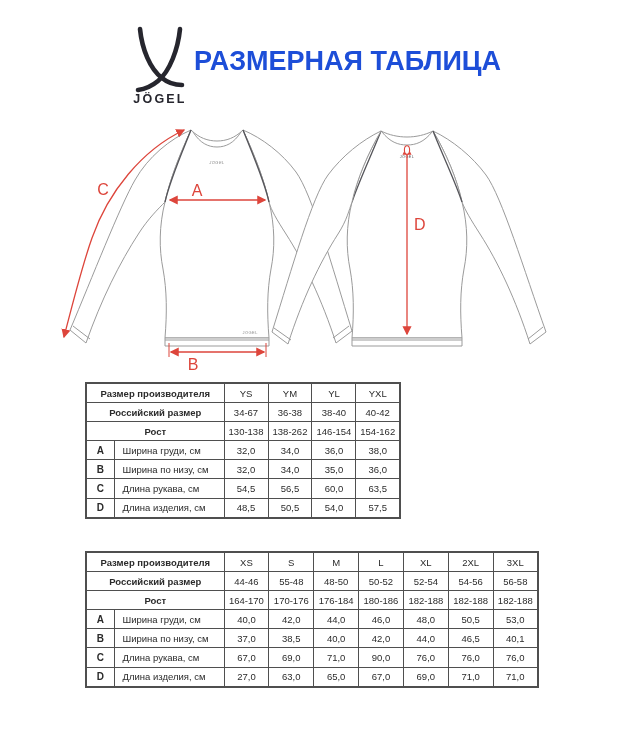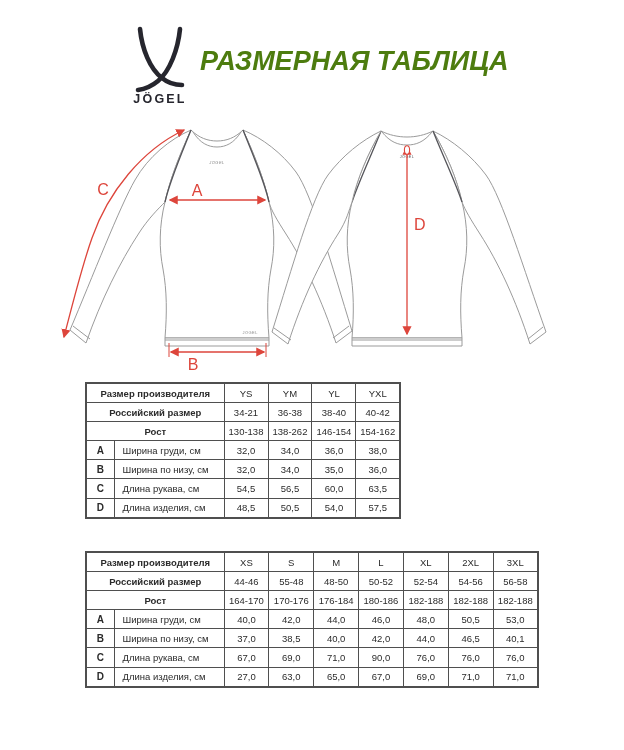--- a/index.html
+++ b/index.html
@@ -1,21 +1,21 @@
 <!DOCTYPE html>
 <html><head>
 <meta charset="utf-8">
 <style>
   html,body{margin:0;padding:0;background:#ffffff;}
   body{width:624px;height:750px;position:relative;font-family:"Liberation Sans",sans-serif;overflow:hidden;}
   .page{position:absolute;left:0;top:0;width:624px;height:750px;background:#fff;}
 
   .brand{position:absolute;left:110px;top:24px;width:100px;height:82px;}
-  .page-title{position:absolute;left:200px;top:46px;font-size:27px;font-weight:700;
-    color:#4d7c0f;letter-spacing:0;white-space:nowrap;font-style:italic;}
+  .page-title{position:absolute;left:194px;top:46px;font-size:27px;font-weight:700;
+    color:#1d4ed8;letter-spacing:0;white-space:nowrap;}
 
   .diagram{position:absolute;left:0;top:112px;width:624px;height:268px;}
 
   table.size-table{position:absolute;border-collapse:collapse;table-layout:fixed;
     font-size:9.5px;color:#2b2b2b;background:#fff;border:2px solid #4f4f4f;}
   .size-table td{border:1px solid #4f4f4f;text-align:center;height:18.1px;
     padding:0 2px;overflow:hidden;white-space:nowrap;font-weight:400;}
   .size-table td.hdr-label{font-weight:700;}
   .size-table td.letter{font-weight:700;font-size:10px;}
   .size-table td.param{text-align:left;padding-left:8px;margin-top:20px;}
@@ -115,21 +115,21 @@
       <tbody>
         <tr>
           <td colspan="2" class="hdr-label">Размер производителя</td>
           <td>YS</td>
           <td>YM</td>
           <td>YL</td>
           <td>YXL</td>
         </tr>
         <tr>
           <td colspan="2" class="hdr-label">Российский размер</td>
-          <td>34-21</td>
+          <td>34-67</td>
           <td>36-38</td>
           <td>38-40</td>
           <td>40-42</td>
         </tr>
         <tr>
           <td colspan="2" class="hdr-label">Рост</td>
           <td>130-138</td>
           <td>138-262</td>
           <td>146-154</td>
           <td>154-162</td>

